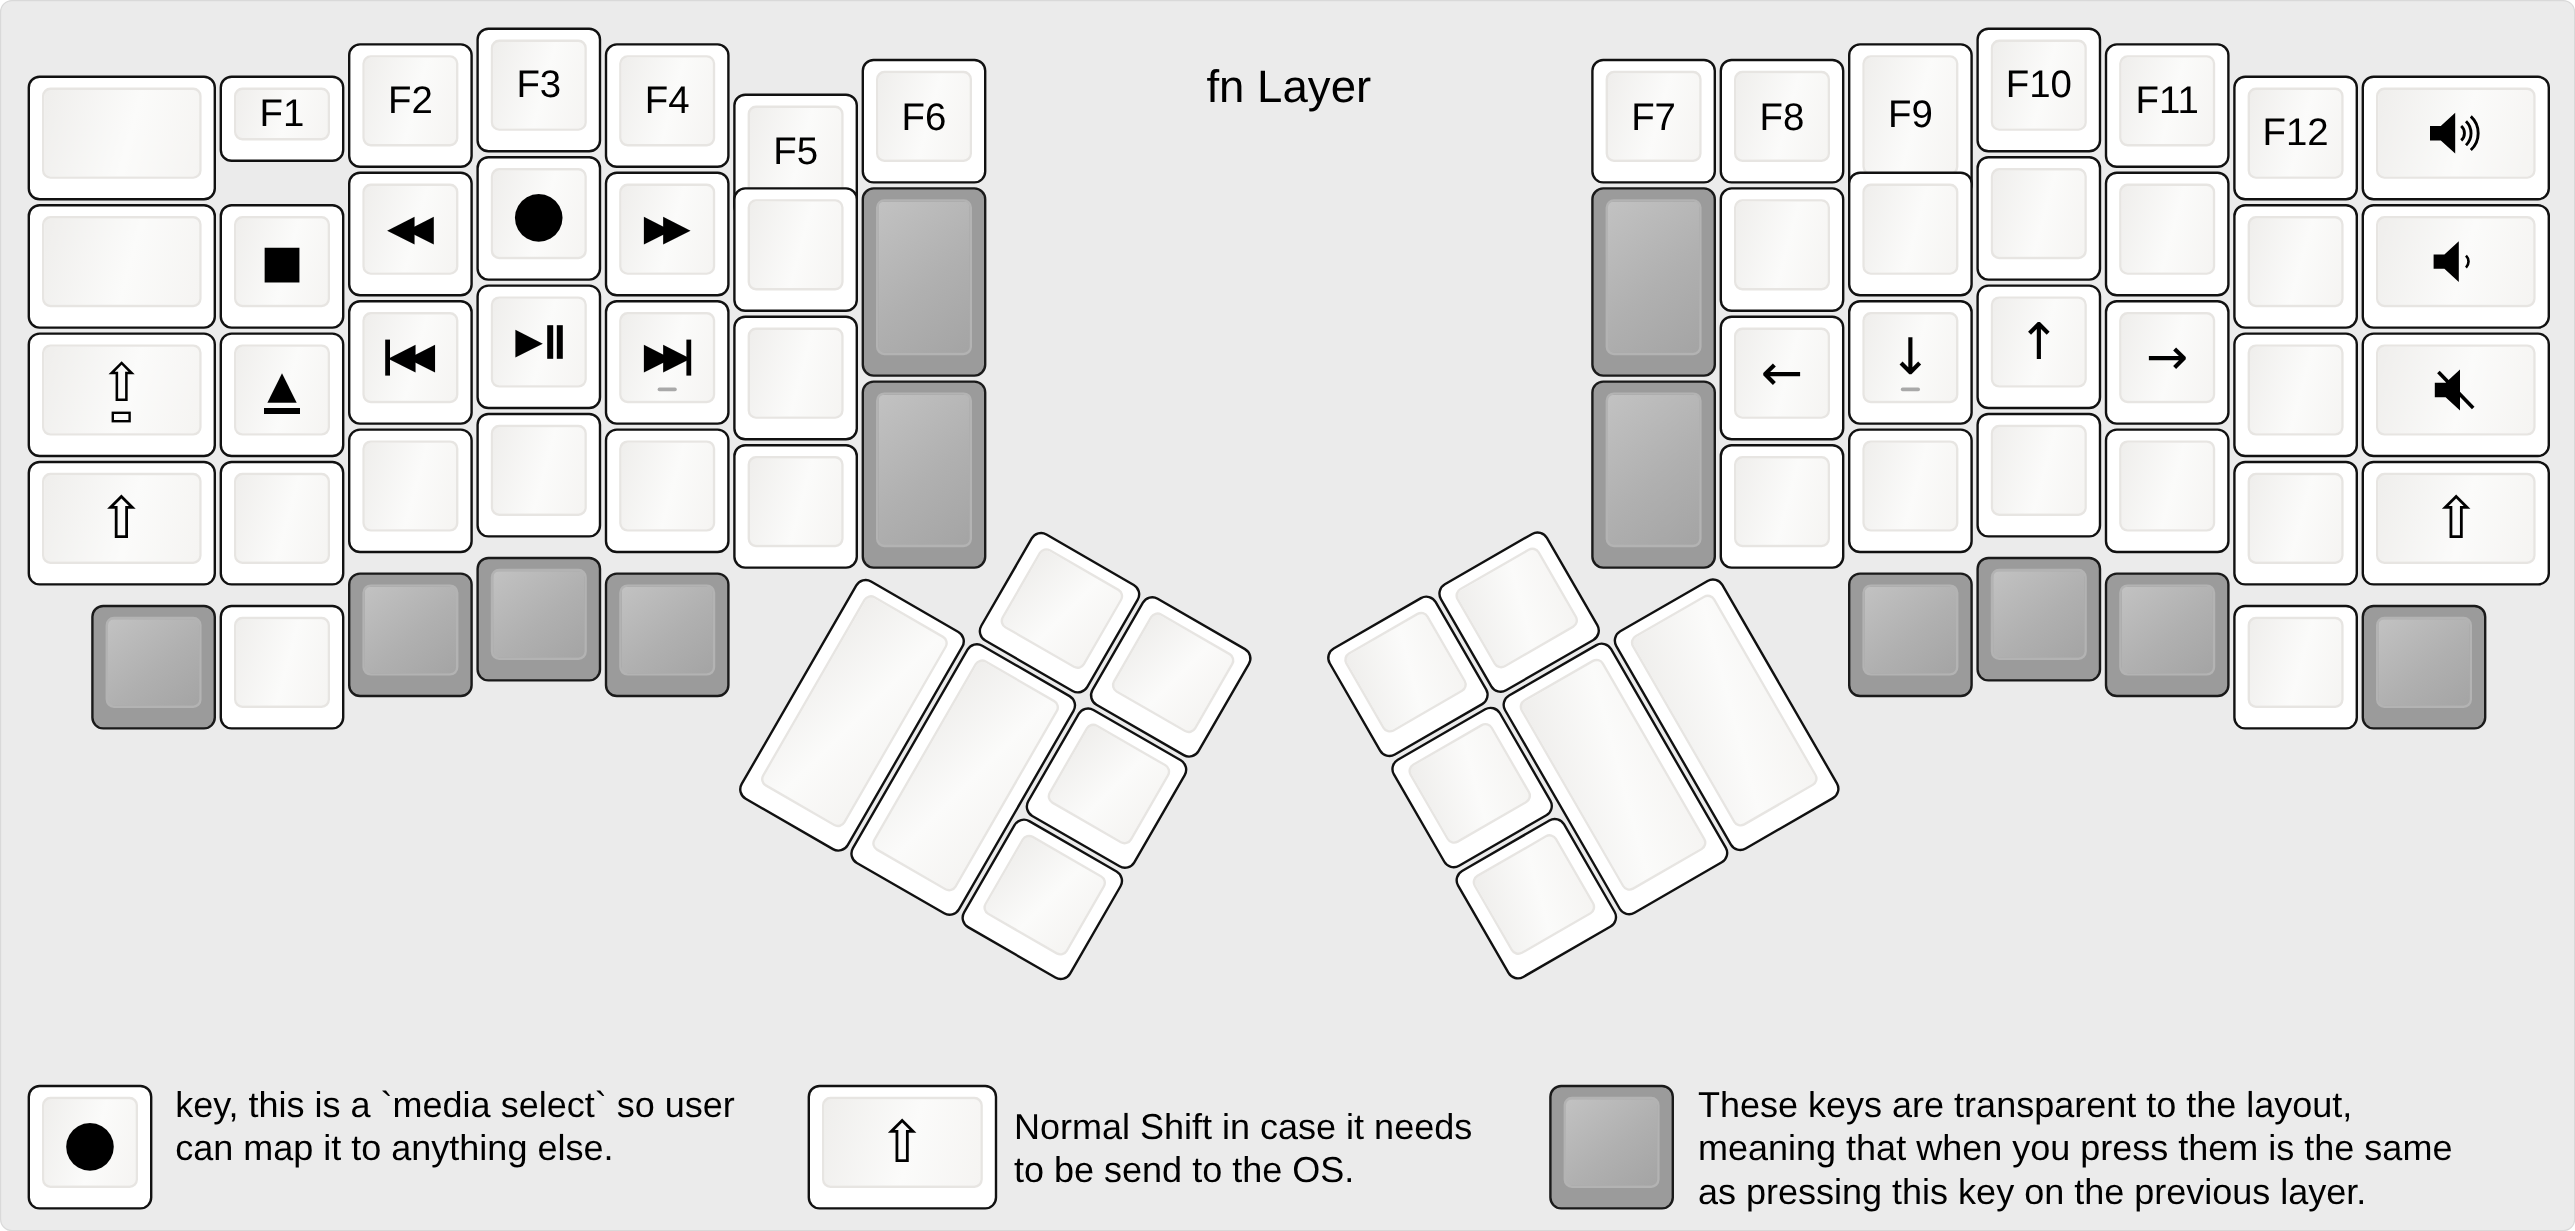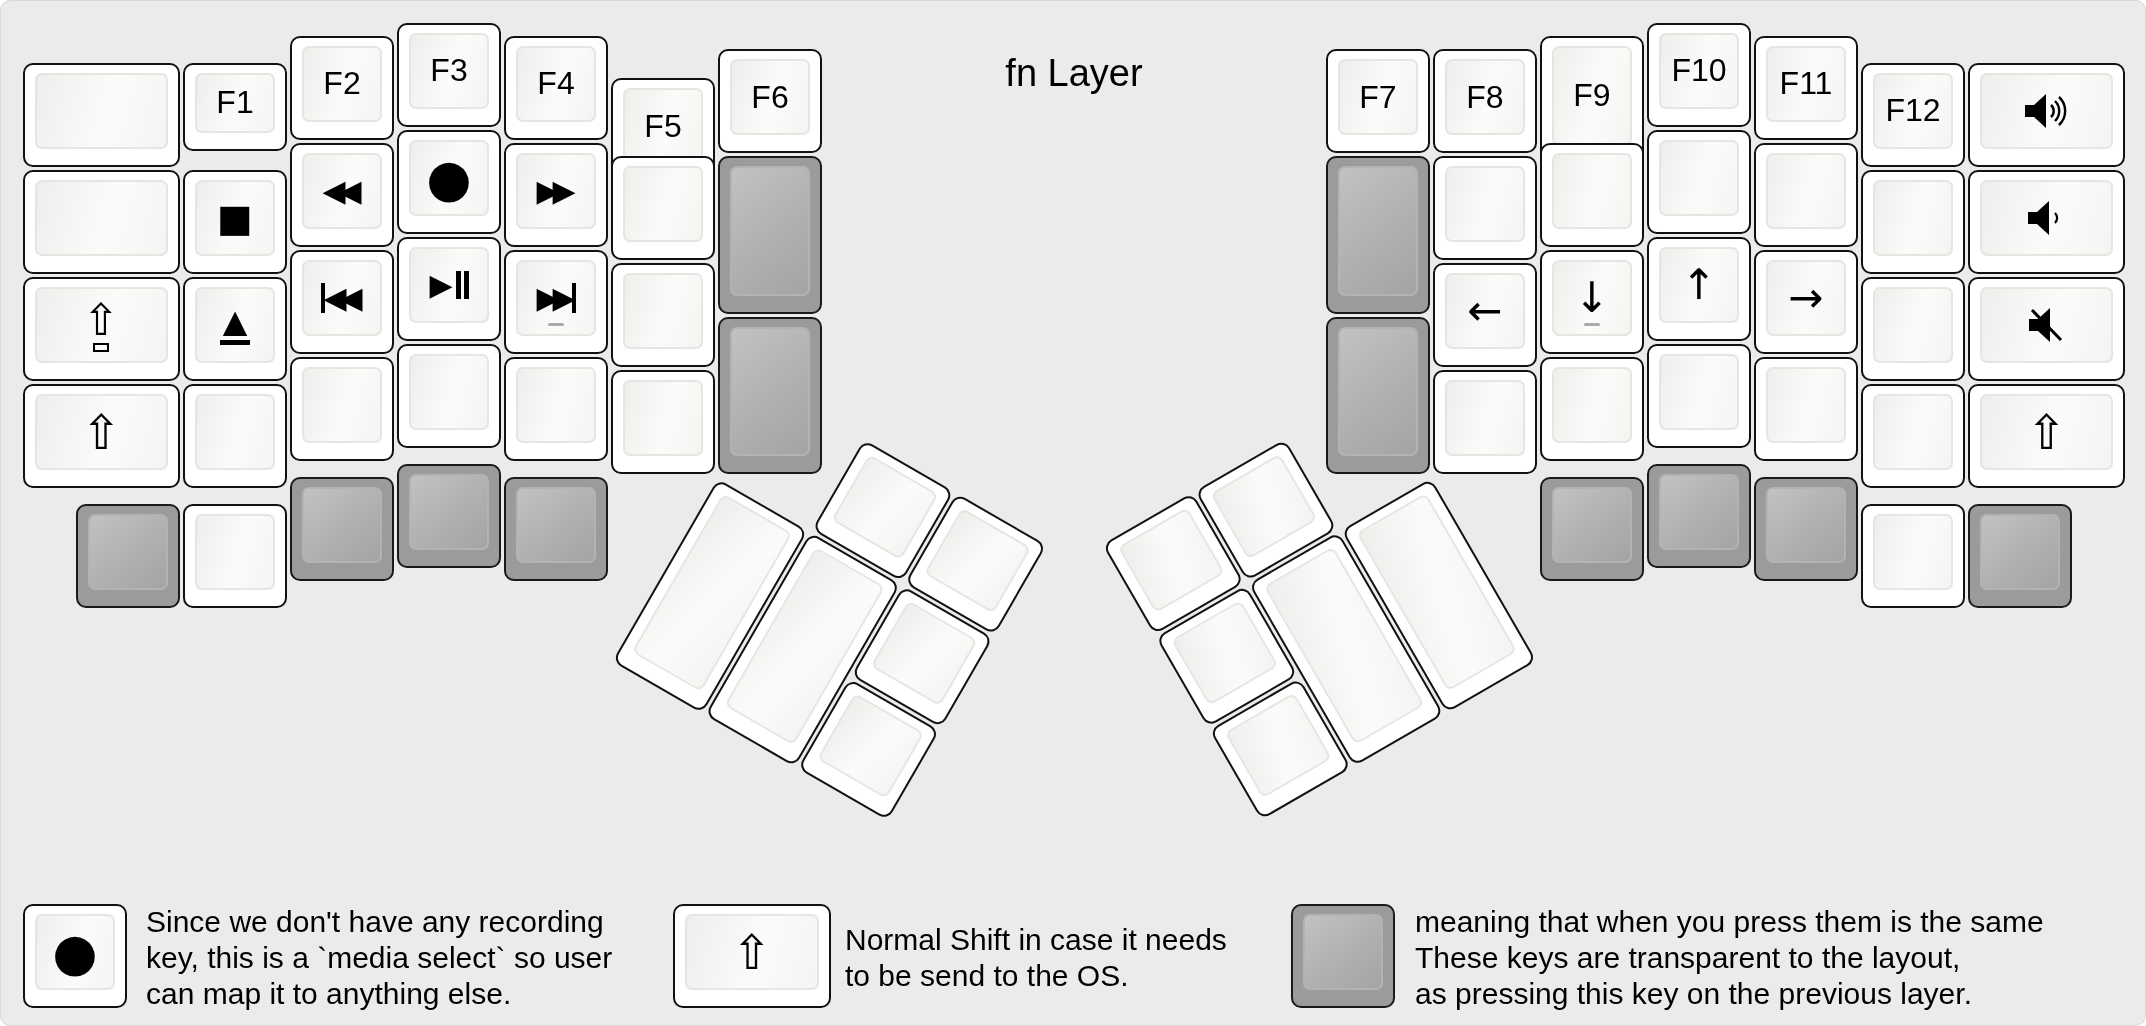--- a/index.html
+++ b/index.html
@@ -49,21 +49,21 @@
               <span class="shiftsym" style="font-size: 44px;">⇧</span>
               <div style="width: 12px; height: 5px; border: 2.5px solid rgb(0, 0, 0); margin-top: 1px;"></div>
             </div>
           </div>
         </div>
         <div class="key white" style="left: 1.5px; top: 362.625px; width: 157.5px; height: 104px;">
           <div class="surf">
             <span class="shiftsym" style="font-size: 48px;">⇧</span>
           </div>
         </div>
-        <div class="key white" style="left: 162px; top: 41.625px; width: 104px; height: 88px;">
+        <div class="key white" style="left: 162px; top: 41.625px; width: 104px; height: 72px;">
           <div class="surf">
             <span class="flabel">F1</span>
           </div>
         </div>
         <div class="key white" style="left: 162px; top: 148.625px; width: 104px; height: 104px;">
           <div class="surf">
             <span class="sym" style="font-size: 38px;">■</span>
           </div>
         </div>
         <div class="key white" style="left: 162px; top: 255.625px; width: 104px; height: 104px;">
@@ -366,35 +366,34 @@
         </div>
       </div>
     </div>
   <div id="notes">
       <div class="key white" style="left: 22px; top: 903px; width: 104px; height: 104px;">
         <div class="surf">
           <span class="sym" style="font-size: 52px;">●</span>
         </div>
       </div>
       <div class="note-text" style="left: 145px; top: 903px;">
-        <div>Since we don't have any recording</div>
         <div>key, this is a `media select` so user</div>
         <div>can map it to anything else.</div>
       </div>
       <div class="key white" style="left: 672px; top: 903px; width: 157.5px; height: 104px;">
         <div class="surf">
           <span class="shiftsym" style="font-size: 48px;">⇧</span>
         </div>
       </div>
       <div class="note-text" style="left: 844px; top: 921px;">
         <div>Normal Shift in case it needs</div>
         <div>to be send to the OS.</div>
       </div>
       <div class="key gray" style="left: 1290px; top: 903px; width: 104px; height: 104px;">
         <div class="surf"></div>
       </div>
       <div class="note-text" style="left: 1414px; top: 903px;">
+        <div>These keys are transparent to the layout,</div>
         <div>meaning that when you press them is the same</div>
-        <div>These keys are transparent to the layout,</div>
         <div>as pressing this key on the previous layer.</div>
       </div>
     </div>
 </div>
 
 </body></html>

